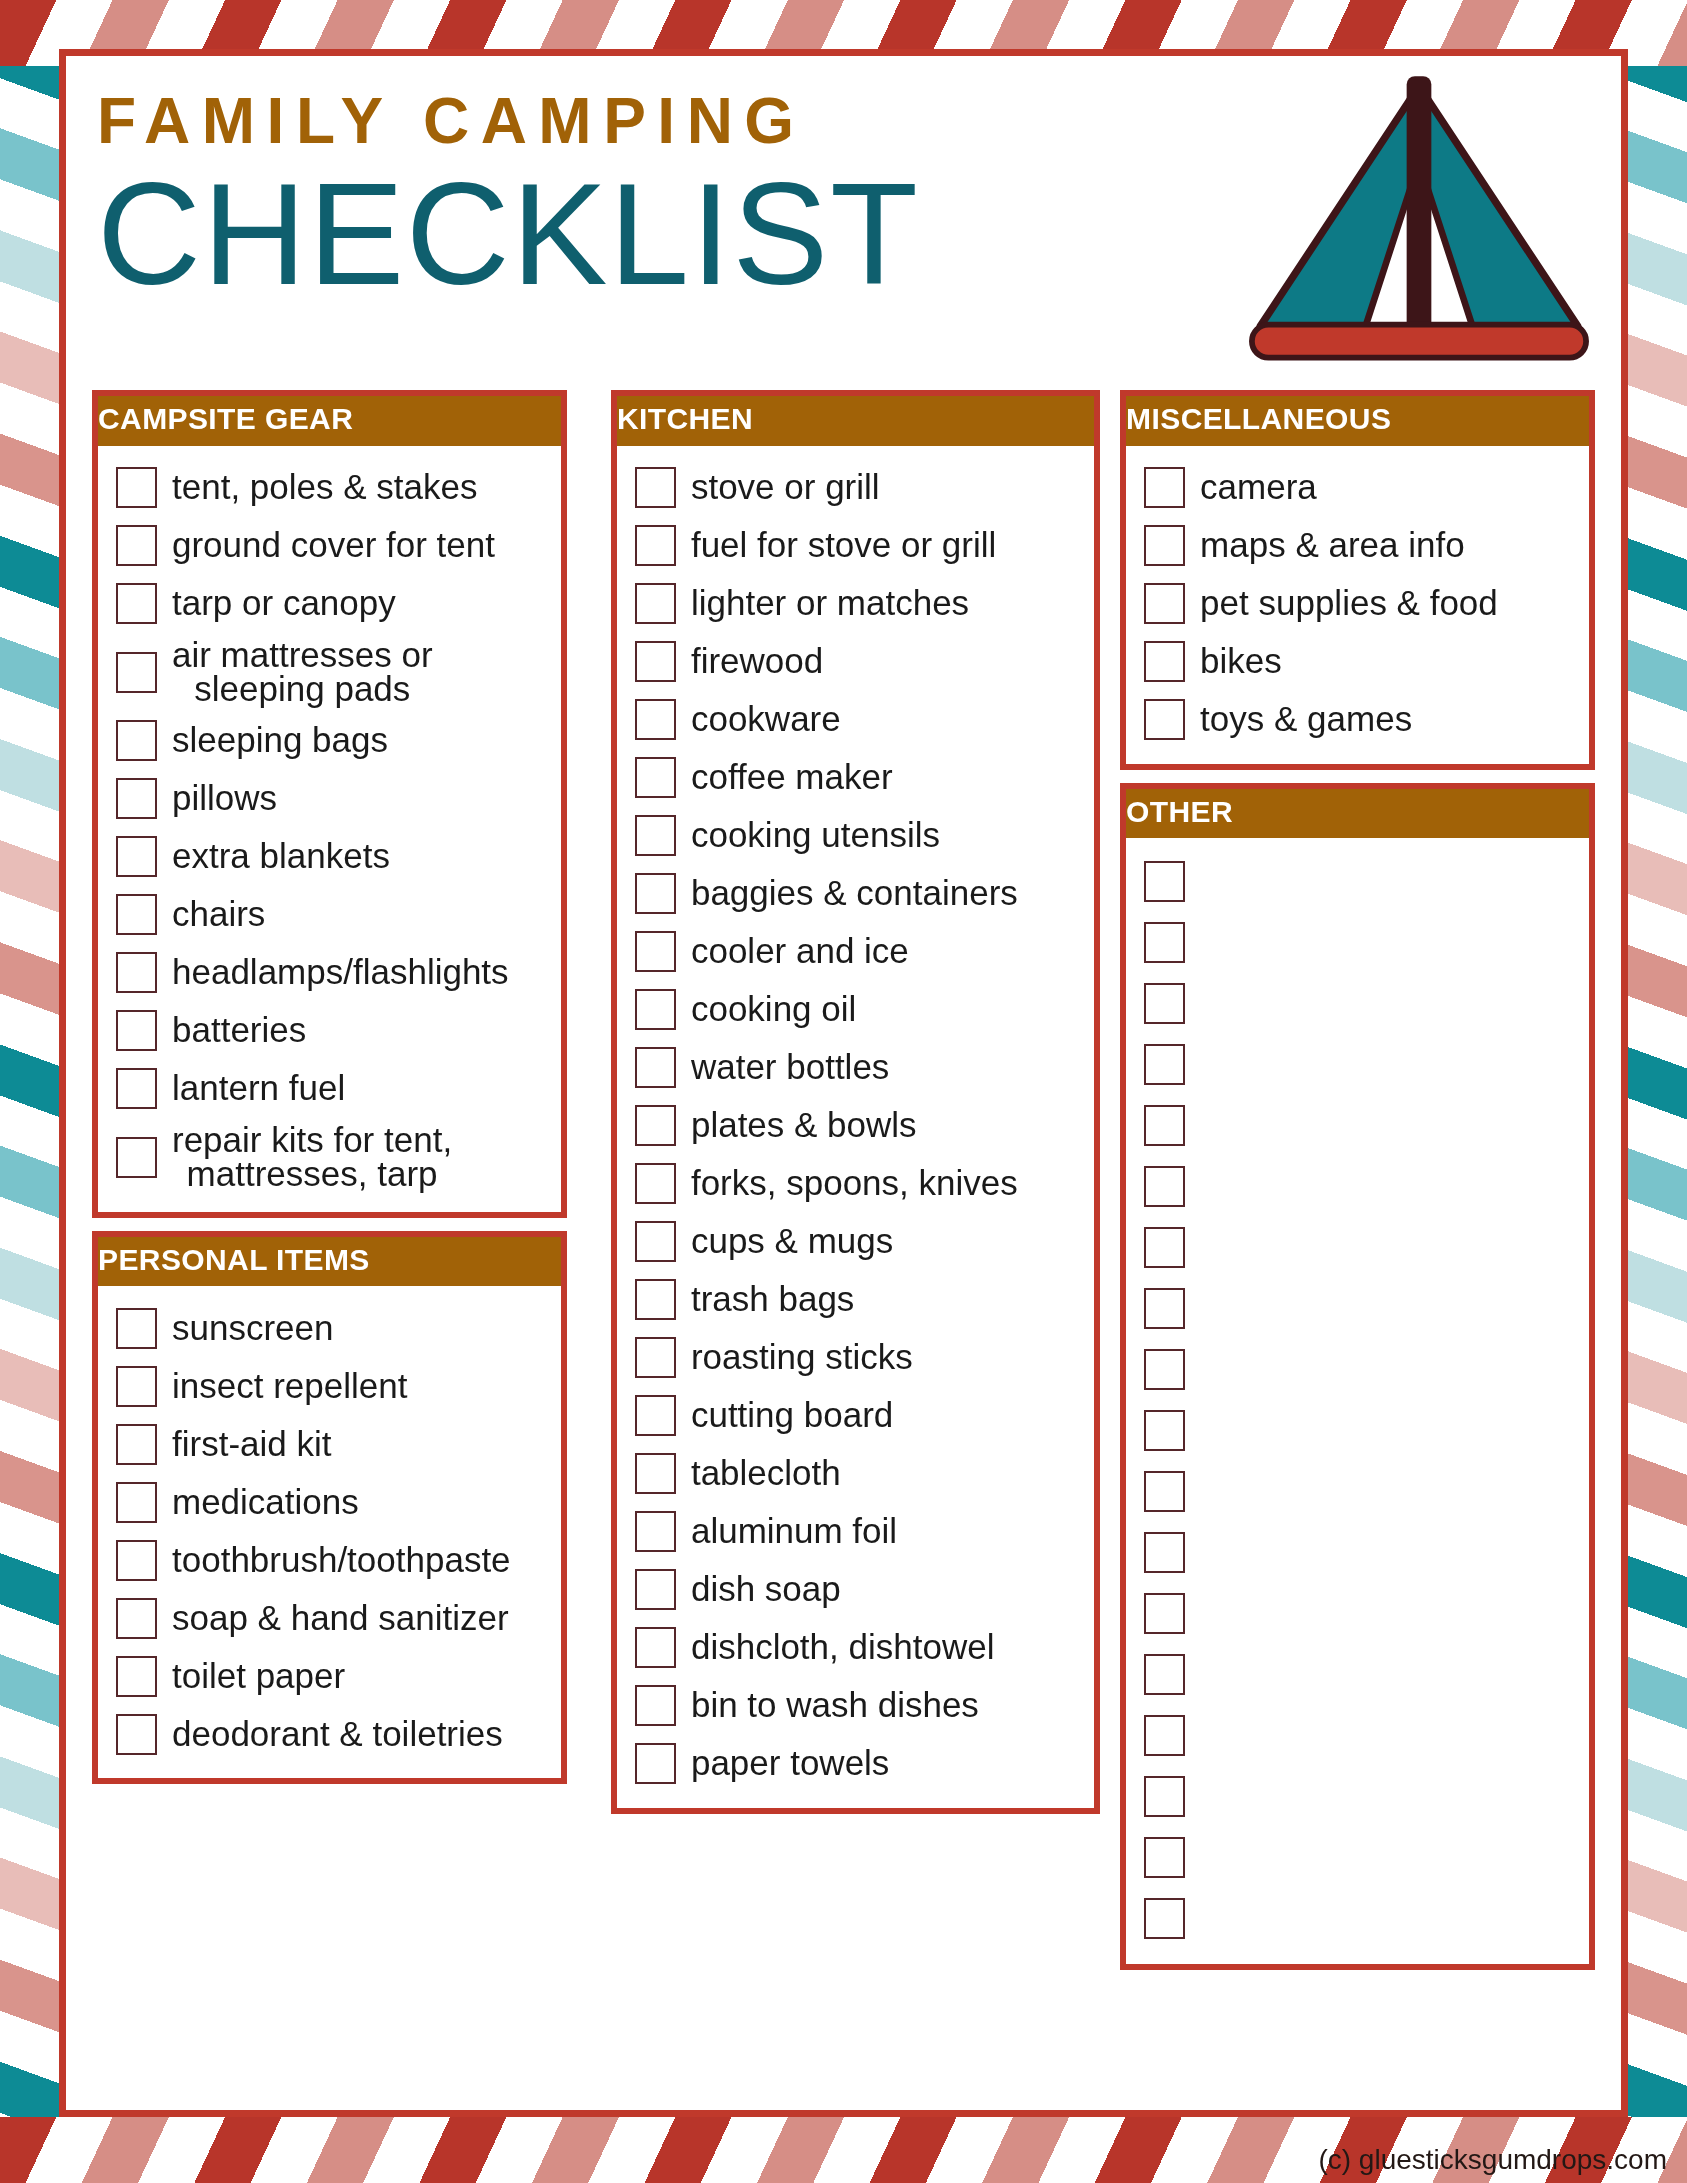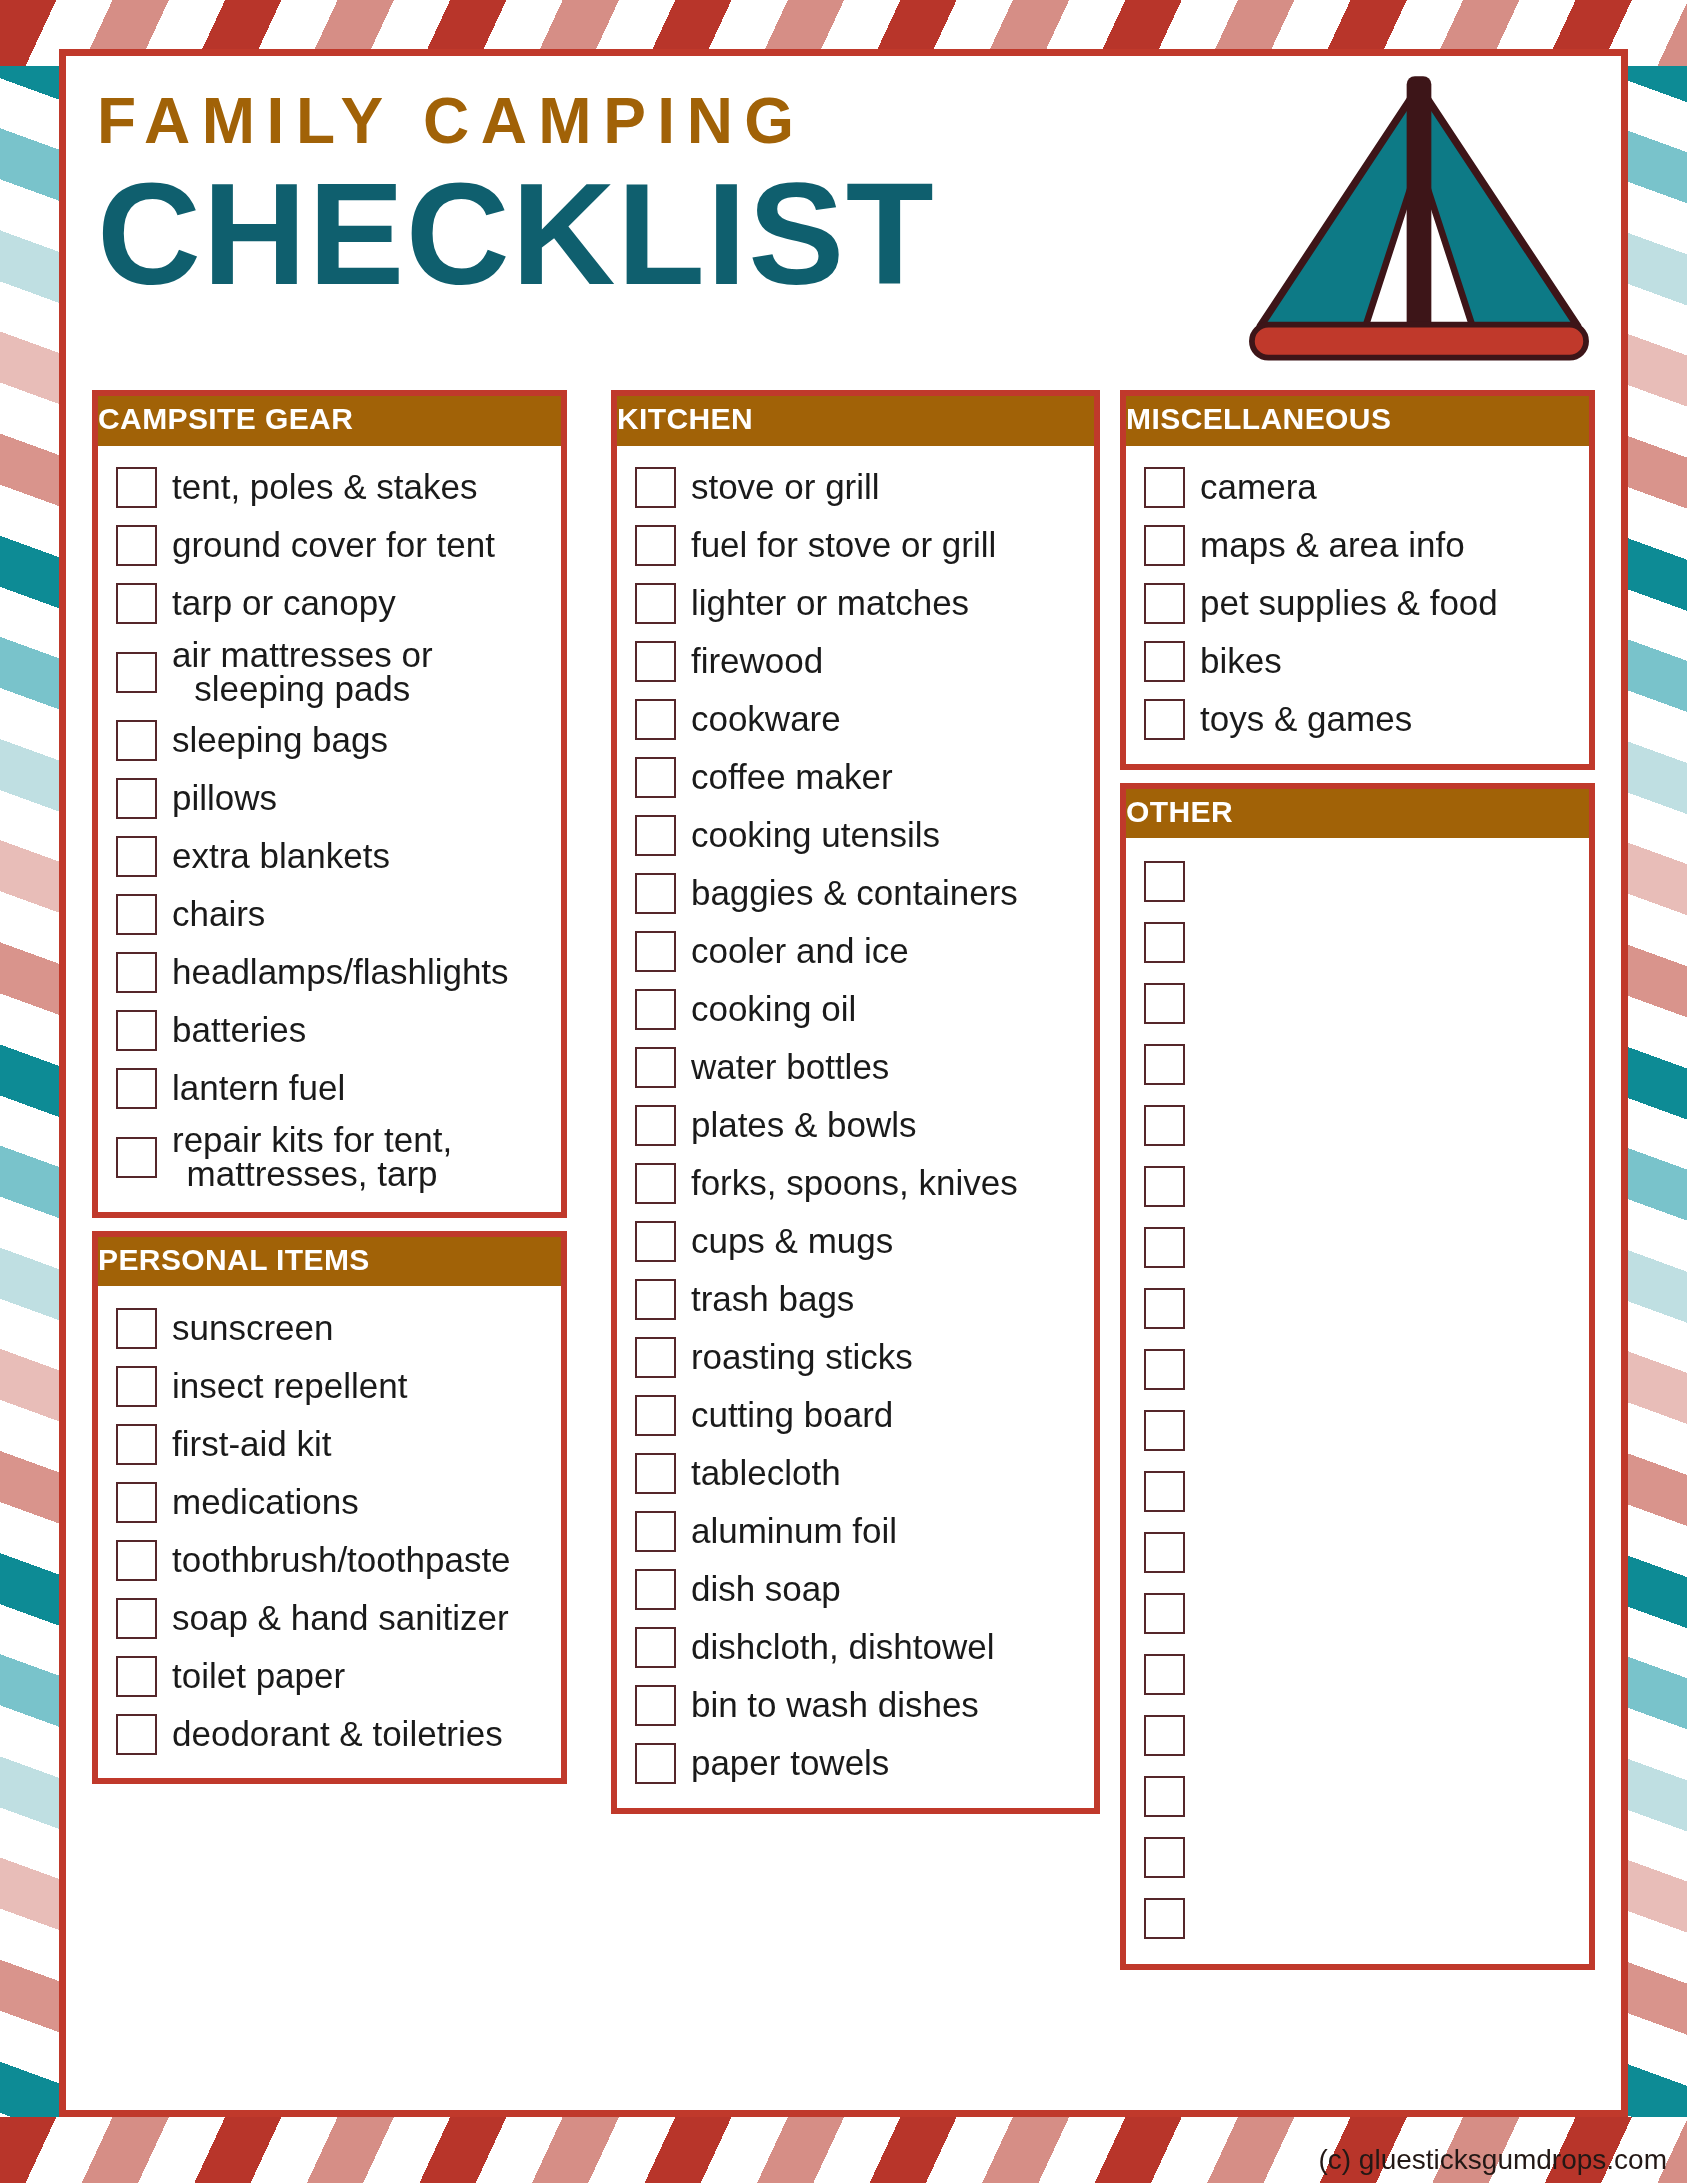--- a/index.html
+++ b/index.html
@@ -71,21 +71,21 @@
   #title-sub {
     font-size: 64px;
     font-weight: bold;
     letter-spacing: 11.5px;
     color:#a16207;
     line-height: 1.0;
     white-space: nowrap;
   }
   #title-main {
     font-size: 144px;
-    font-weight: bold;
+    font-weight: normal;
     letter-spacing: 1.6px;
     color:#0f5f6e;
     line-height: 1.0;
     margin-top: 10px;
     white-space: nowrap;
   }
   #tent-wrap {
     position:absolute;
     right: 25px;
     top: 6.6px;

